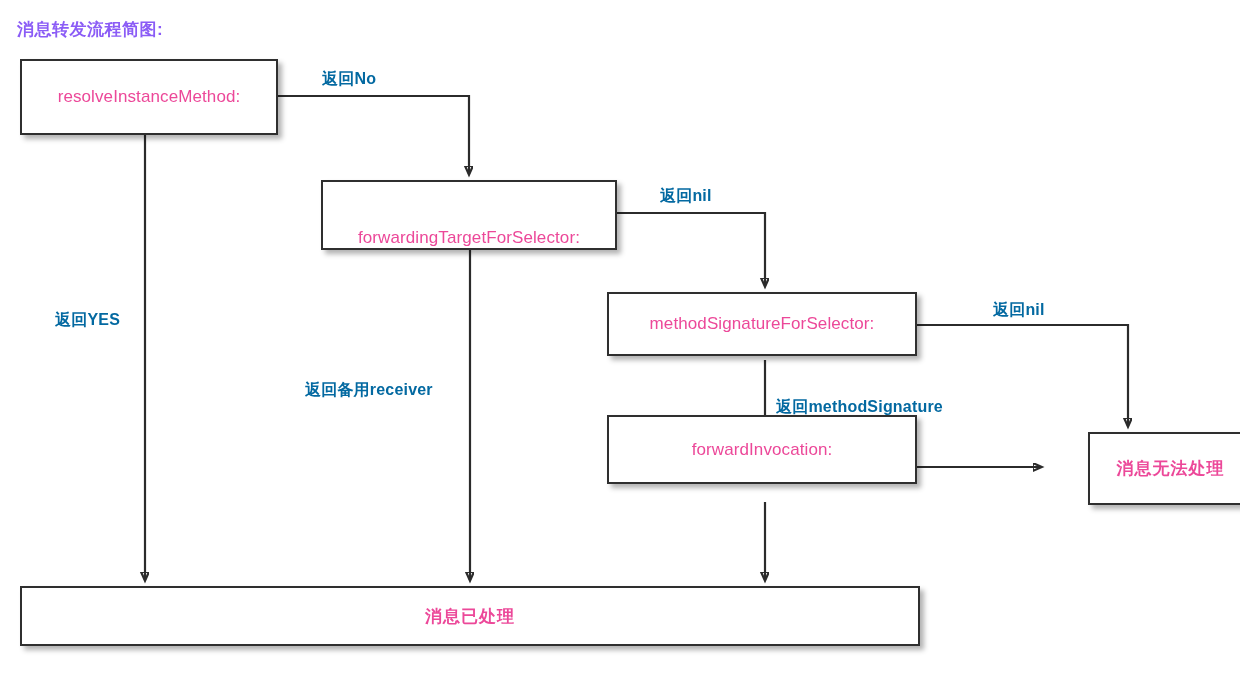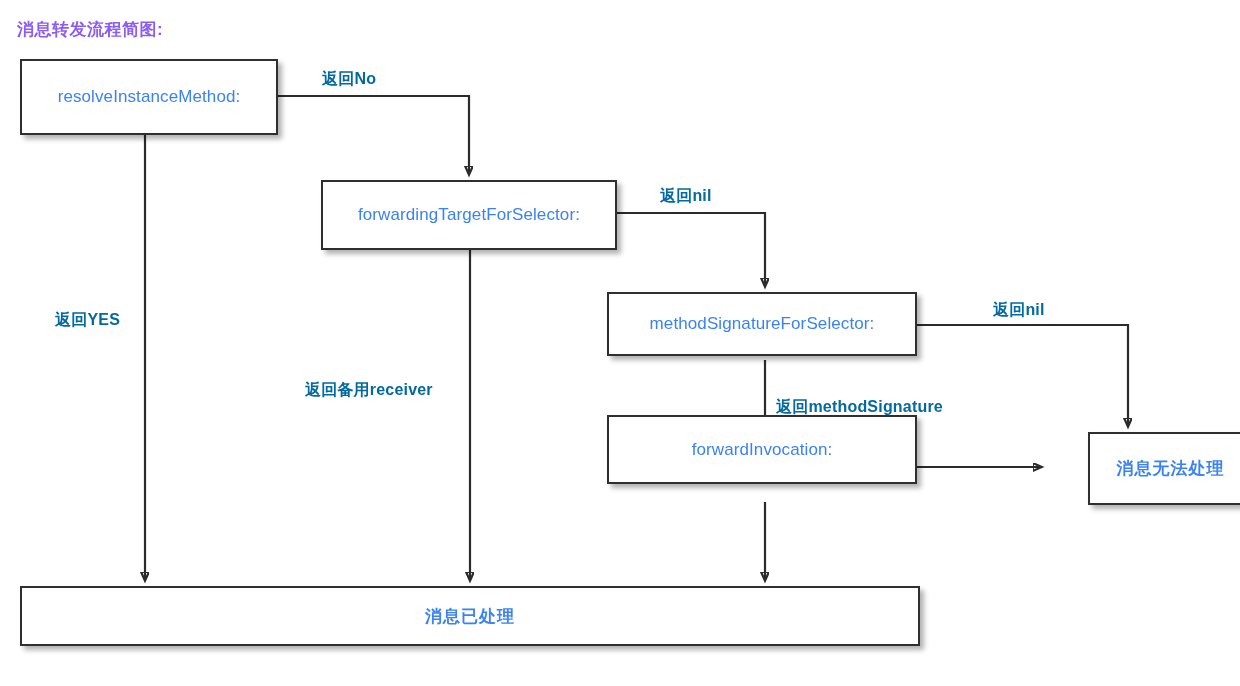--- a/index.html
+++ b/index.html
@@ -33,21 +33,21 @@
     box-sizing: border-box;
     background: #ffffff;
     border: 2px solid #2f2f2f;
     box-shadow: 4px 4px 5px rgba(0,0,0,0.30);
     display: flex;
     align-items: center;
     justify-content: center;
   }
   .node .label {
     font-size: 17px;
-    color: #3b82f6;
+    color: #ec4899;
     white-space: nowrap;
     letter-spacing: .1px;
   }
   .node.cjk .label {
     font-weight: 700;
     font-size: 17px;
     letter-spacing: 1px;
   }
   .edge-label {
     position: absolute;
@@ -100,21 +100,21 @@
 
     <path d="M917,467 L1041,467" marker-end="url(#arrow)"></path>
 
     <path d="M765,502 L765,580" marker-end="url(#arrow)"></path>
   </svg>
 
   <div class="node" style="left:20px; top:59px; width:258px; height:76px;">
     <span class="label">resolveInstanceMethod:</span>
   </div>
 
-  <div class="node" style="left:321px; top:180px; width:296px; height:70px;">
+  <div class="node" style="left:321px; top:180px; width:296px; height:70px;align-items:flex-end;">
     <span class="label">forwardingTargetForSelector:</span>
   </div>
 
   <div class="node" style="left:607px; top:292px; width:310px; height:64px;">
     <span class="label">methodSignatureForSelector:</span>
   </div>
 
   <div class="node" style="left:607px; top:415px; width:310px; height:69px;">
     <span class="label">forwardInvocation:</span>
   </div>

